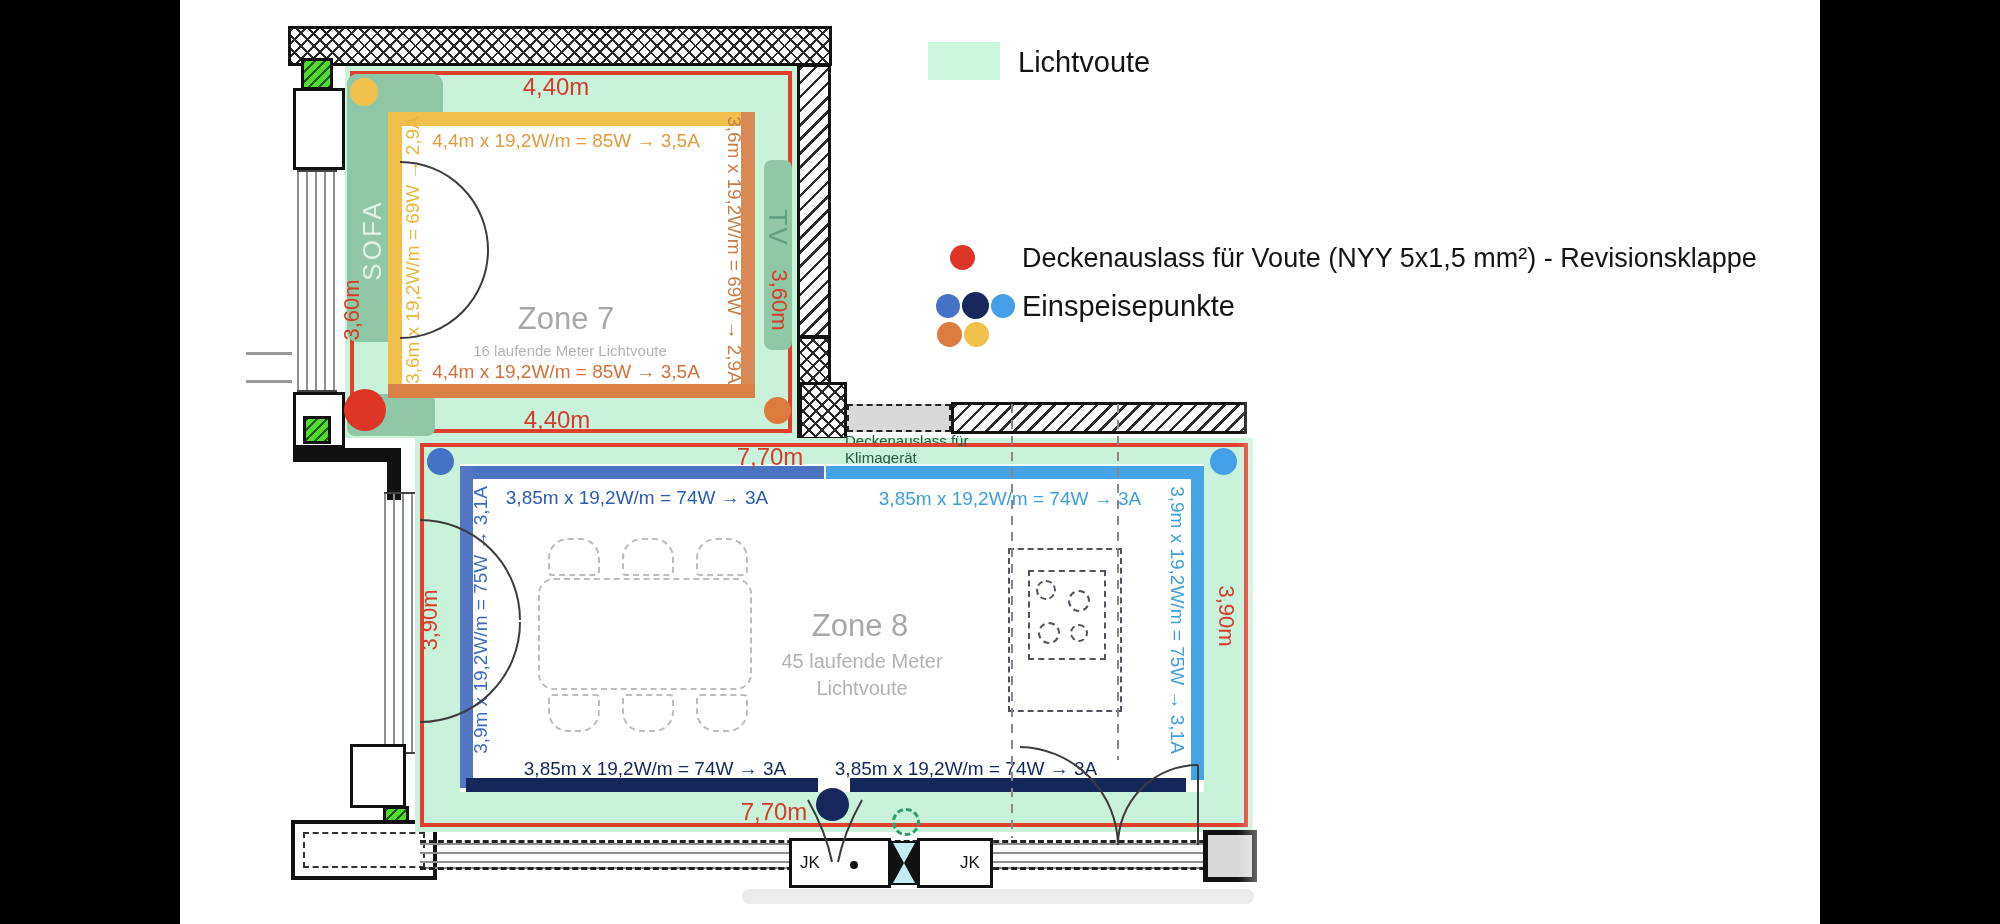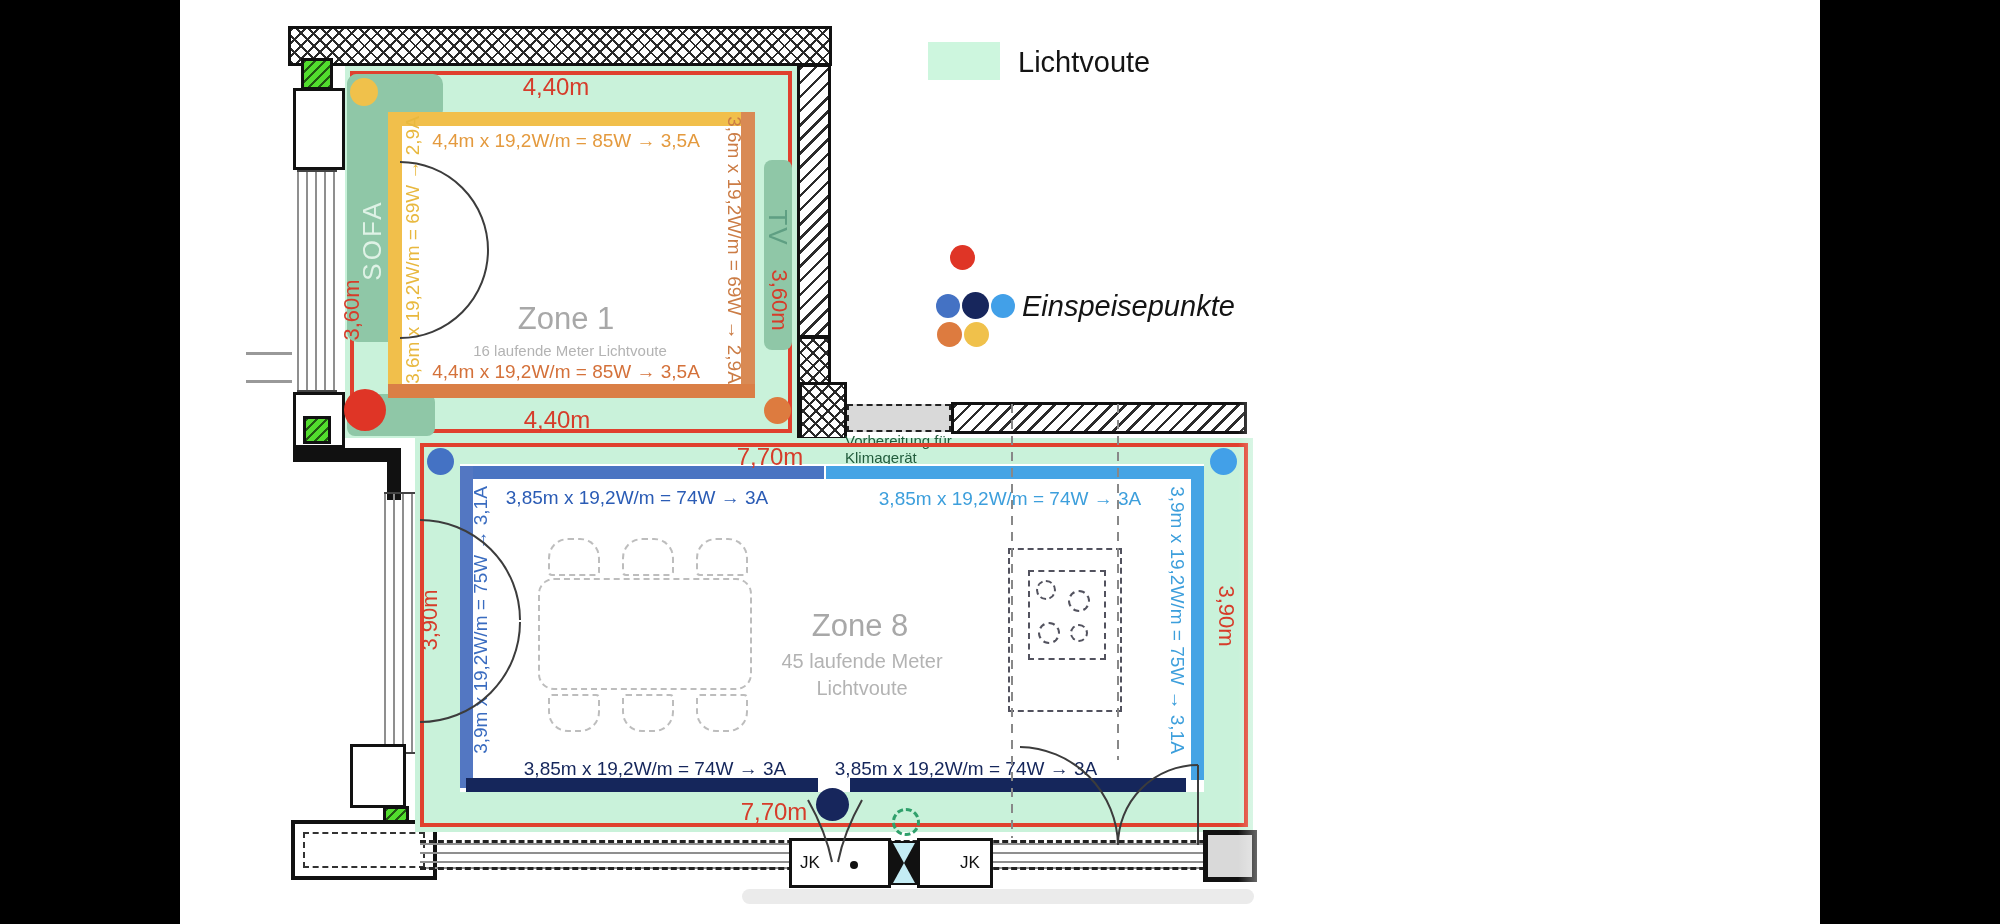--- a/index.html
+++ b/index.html
@@ -83,29 +83,29 @@
   <div class="ctr" style="left:556px;top:87px;color:#d63c2a;font-size:24px;">4,40m</div>
   <div class="ctr" style="left:557px;top:420px;color:#d63c2a;font-size:24px;">4,40m</div>
   <div class="ctr rL" style="left:372px;top:240px;color:#dff2e6;font-size:26px;letter-spacing:3px;">SOFA</div>
   <div class="ctr rL" style="left:352px;top:310px;color:#d63c2a;font-size:22px;">3,60m</div>
   <div class="ctr rR" style="left:778px;top:228px;color:#5f9f83;font-size:26px;letter-spacing:2px;">TV</div>
   <div class="ctr rR" style="left:779px;top:300px;color:#d63c2a;font-size:22px;">3,60m</div>
   <div class="ctr" style="left:566px;top:140px;color:#e49a3e;font-size:19px;">4,4m x 19,2W/m = 85W → 3,5A</div>
   <div class="ctr" style="left:566px;top:371px;color:#d4713a;font-size:19px;">4,4m x 19,2W/m = 85W → 3,5A</div>
   <div class="ctr rL" style="left:412px;top:250px;color:#e8b83e;font-size:19px;">3,6m x 19,2W/m = 69W → 2,9A</div>
   <div class="ctr rR" style="left:734px;top:250px;color:#cb7c45;font-size:19px;">3,6m x 19,2W/m = 69W → 2,9A</div>
-  <div class="ctr" style="left:566px;top:318px;color:#a8a8a8;font-size:31px;">Zone 1</div>
+  <div class="ctr" style="left:566px;top:318px;color:#a8a8a8;font-size:31px;">Zone 7</div>
   <div class="ctr" style="left:570px;top:350px;color:#b3b3b3;font-size:15px;">16 laufende Meter Lichtvoute</div>
 
   <div class="abs green" style="left:415px;top:438px;width:838px;height:394px;">
     <div class="redframe"></div>
   </div>
 
   <div class="abs" style="left:845px;top:432px;color:#215c3c;font-size:15px;line-height:17px;">
-    <div>Vorbereitung für</div>
+    <div>Deckenauslass für</div>
     <div>Klimagerät</div>
   </div>
   <div class="abs" style="left:843px;top:443px;width:115px;height:4px;background:#e0402e;"></div>
 
   <div class="abs" style="left:460px;top:464px;width:744px;height:328px;background:#fff;"></div>
   <div class="abs" style="left:460px;top:466px;width:364px;height:13px;background:#4a74c2;"></div>
   <div class="abs" style="left:826px;top:466px;width:378px;height:13px;background:#45a4e5;"></div>
   <div class="abs" style="left:460px;top:466px;width:13px;height:322px;background:#5377c2;"></div>
   <div class="abs" style="left:1191px;top:466px;width:13px;height:314px;background:#45a4e5;"></div>
   <div class="abs" style="left:466px;top:778px;width:352px;height:14px;background:#15265b;"></div>
@@ -177,24 +177,25 @@
       <line x1="1118" y1="404" x2="1118" y2="760"></line>
     </g>
   </svg>
 
   <div class="abs" style="left:1238px;top:380px;width:70px;height:510px;background:linear-gradient(to right,rgba(255,255,255,0),#fff 75%);"></div>
 
   <div class="abs" style="left:928px;top:42px;width:72px;height:38px;background:#cdf6de;"></div>
   <div class="ctr" style="left:1018px;top:62px;transform:translate(0,-50%);color:#141414;font-size:29px;">Lichtvoute</div>
 
   <div class="dot" style="left:950px;top:245px;width:25px;height:25px;background:#df3526;"></div>
+  <div class="ctr" style="left:1022px;top:258px;transform:translate(0,-50%);color:#141414;font-size:27px;">Deckenauslass für Voute (NYY 5x1,5 mm²) - Revisionsklappe</div>
 
   <div class="dot" style="left:936px;top:294px;width:24px;height:24px;background:#4472c4;"></div>
   <div class="dot" style="left:962px;top:292px;width:27px;height:27px;background:#17265c;"></div>
   <div class="dot" style="left:991px;top:294px;width:24px;height:24px;background:#42a0e8;"></div>
   <div class="dot" style="left:937px;top:322px;width:25px;height:25px;background:#dd7b3f;"></div>
   <div class="dot" style="left:964px;top:322px;width:25px;height:25px;background:#f0c14b;"></div>
-  <div class="ctr" style="left:1022px;top:306px;transform:translate(0,-50%);color:#141414;font-size:29px;font-style:italic;">Einspeisepunkte</div>
+  <div class="ctr" style="left:1022px;top:306px;transform:translate(0,-50%);color:#141414;font-size:29px;">Einspeisepunkte</div>
 
   <div class="abs" style="left:742px;top:889px;width:512px;height:15px;background:#ebebeb;border-radius:8px;"></div>
 
   <div class="sidebar" style="left:1820px;"></div>
 </div>
 
 </body></html>

